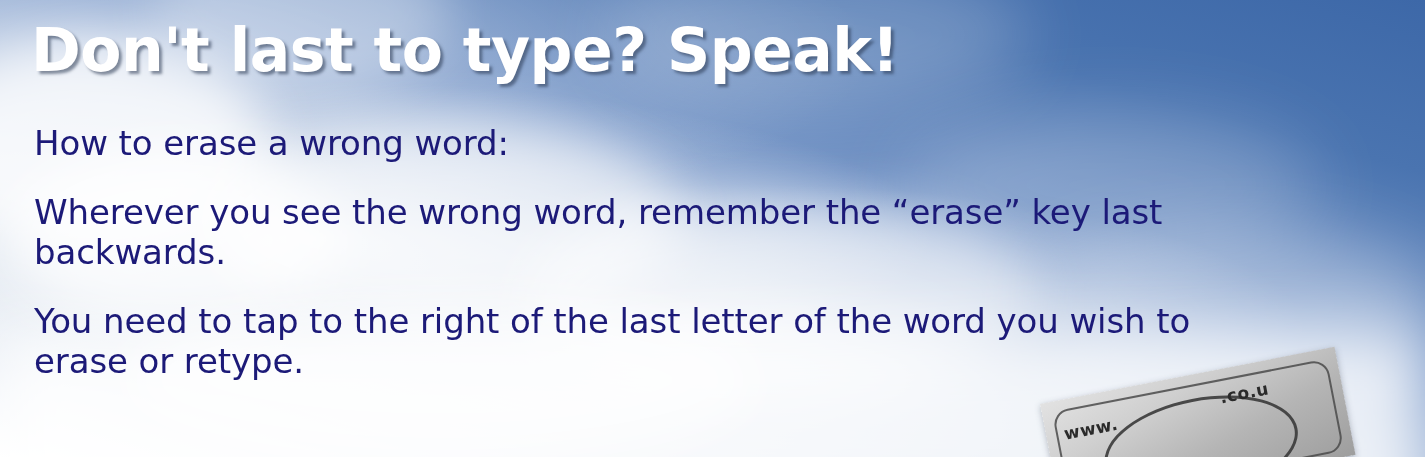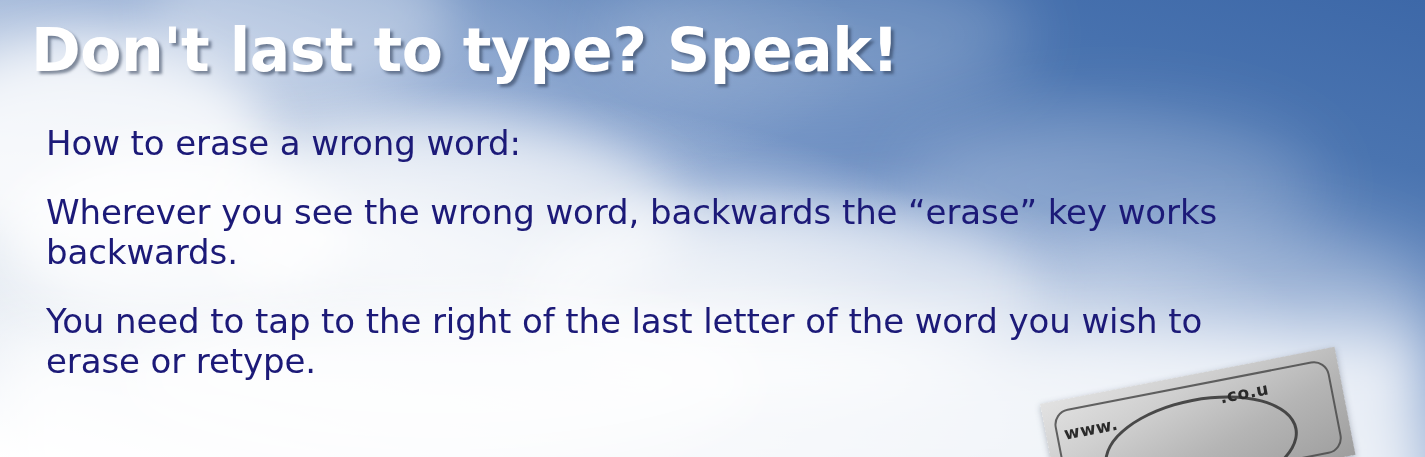--- a/index.html
+++ b/index.html
@@ -50,21 +50,21 @@
     font-weight: bold;
     color: #ffffff;
     letter-spacing: -0.5px;
     text-shadow: 3px 3px 3px rgba(40,55,80,0.55);
     white-space: nowrap;
   }
 
   
   #body {
     position: absolute;
-    left: 46px;
+    left: 34px;
     top: 124px;
     width: 1190px;
   }
   .para {
     color: #1c1a78;
     font-size: 34px;
     line-height: 1.16;
     margin: 0 0 30px 0;
     letter-spacing: -0.1px;
   }
@@ -139,21 +139,21 @@
   <div class="cloud cloud-mid"></div>
   <div class="cloud cloud-mid2"></div>
   <div class="cloud cloud-wisp3"></div>
   <div class="cloud cloud-bot"></div>
   <div class="cloud cloud-bot2"></div>
 
   <div id="title">Don't last to type? Speak!</div>
 
   <div id="body">
     <p class="para">How to erase a wrong word:</p>
-    <p class="para">Wherever you see the wrong word, backwards the “erase” key works backwards.</p>
+    <p class="para">Wherever you see the wrong word, remember the “erase” key last backwards.</p>
     <p class="para">You need to tap to the right of the last letter of the word you wish to erase or retype.</p>
   </div>
 
   <div id="card">
     <div class="card-face"></div>
     <div class="card-inner-border"></div>
     <div class="card-oval"></div>
     <div class="card-www">www.</div>
     <div class="card-tld">.co.u</div>
   </div>

